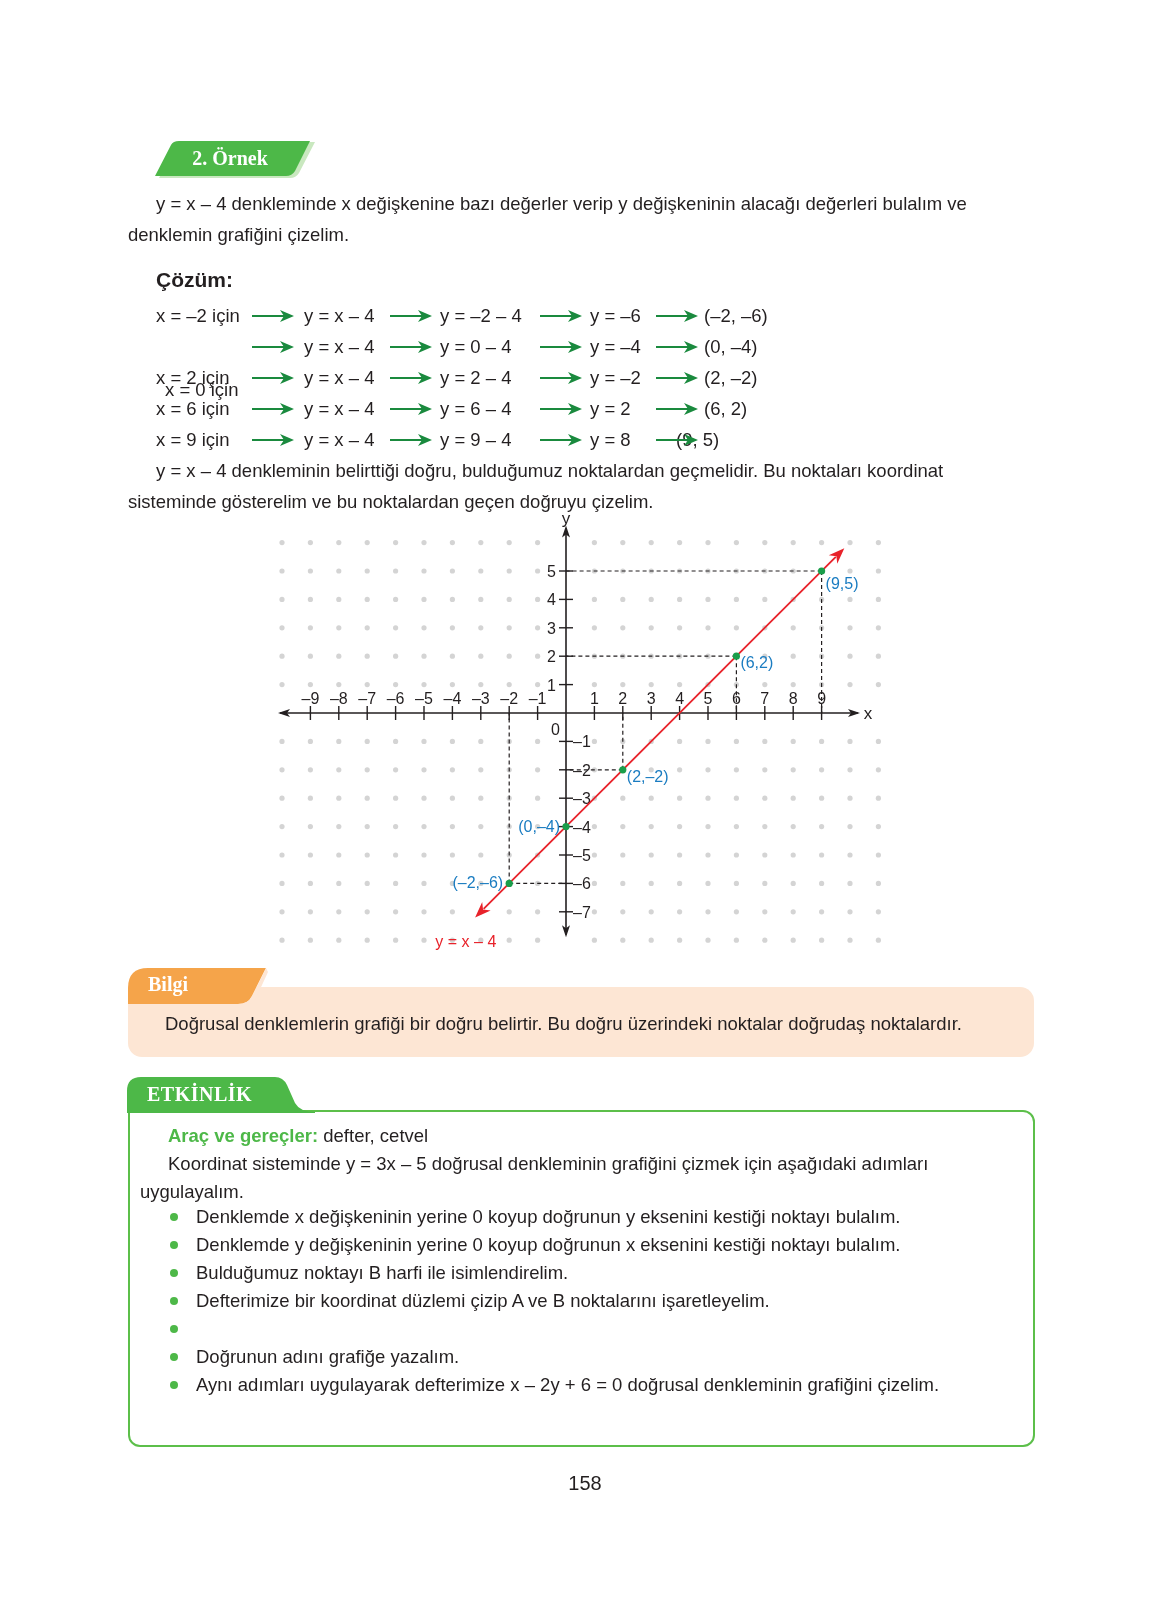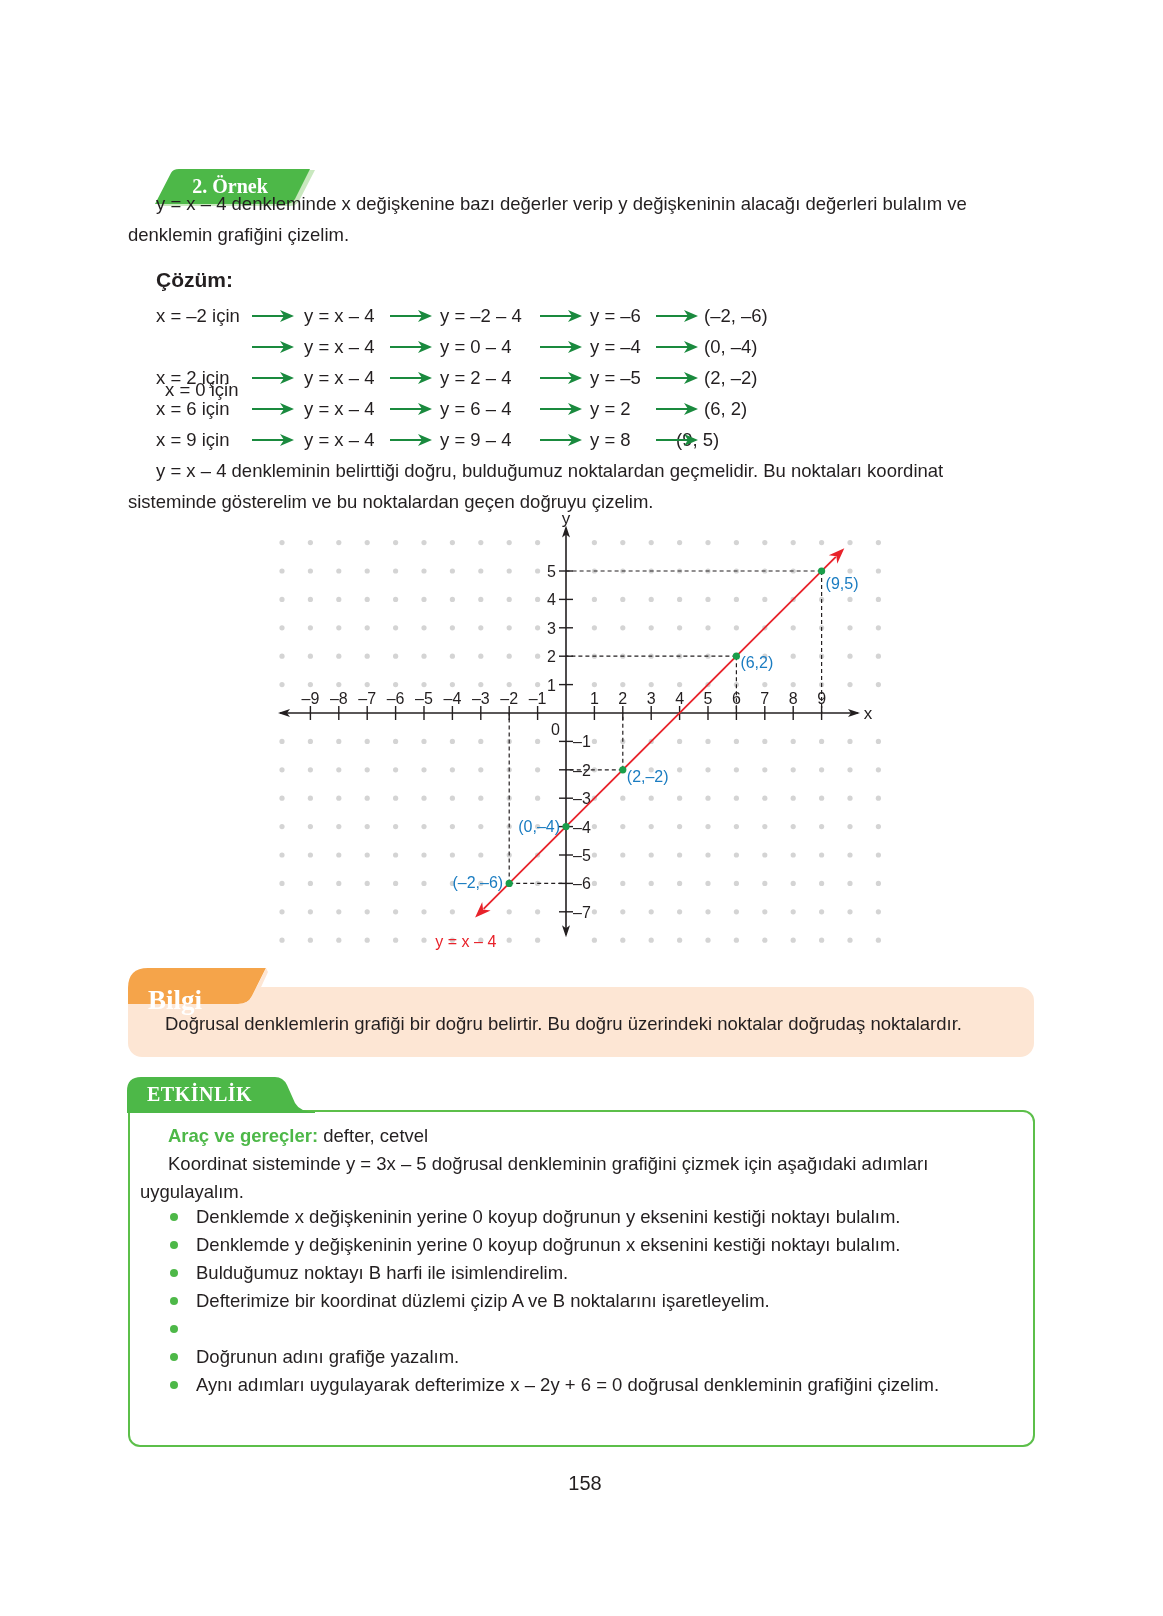--- a/index.html
+++ b/index.html
@@ -1,34 +1,34 @@
 <!DOCTYPE html>
 <html><head>
 <meta charset="utf-8">
 <style>
   html, body { margin: 0; padding: 0; background: #ffffff; }
   body { width: 1163px; height: 1616px; position: relative; overflow: hidden;
          font-family: "Liberation Sans", "DejaVu Sans", sans-serif; color: #231f20; }
   .abs { position: absolute; }
-  .tab-ornek { left: 155px; top: 141px; width: 162px; height: 36px; margin-top: 28px; }
+  .tab-ornek { left: 155px; top: 141px; width: 162px; height: 36px; }
   .tab-ornek svg { position: absolute; left: 0; top: 0; }
   .tab-ornek span { position: absolute; left: 0; width: 150px; top: 6px; text-align: center;
          color: #fff; font-family: "Liberation Serif", "DejaVu Serif", serif; font-weight: bold; font-size: 20px; }
   .para { position: absolute; left: 128px; width: 907px; font-size: 18.5px; line-height: 31px; text-align: justify; }
   .para .indent { display: inline-block; width: 28px; }
   .cozum { left: 156px; top: 268px; font-size: 21px; font-weight: bold; }
   .steps { position: absolute; left: 156px; top: 300px; font-size: 18.5px; }
   .step-row { position: relative; height: 31px; white-space: nowrap; }
   .step-row span { position: absolute; top: 0; line-height: 31px; }
   .arrow { position: absolute; top: 9px; width: 42px; height: 14px; }
   .graph { position: absolute; left: 0; top: 0; }
   .bilgi-box { left: 128px; top: 987px; width: 906px; height: 70px; background: #fde6d4; border-radius: 14px; }
   .bilgi-tab { left: 128px; top: 968px; width: 140px; height: 36px; }
   .bilgi-tab span { position: absolute; left: 20px; top: 5px; color: #fff; font-family: "Liberation Serif", "DejaVu Serif", serif;
-         font-weight: bold; font-size: 27px; margin-top: 12px; }
+         font-weight: bold; font-size: 20px; }
   .bilgi-text { left: 165px; top: 1013px; font-size: 18.5px; white-space: nowrap; }
   .etk-box { left: 128px; top: 1110px; width: 903px; height: 333px; border: 2px solid #5cbf4a; border-radius: 0 12px 12px 12px; }
   .etk-tab { left: 127px; top: 1077px; width: 190px; height: 36px; text-align: right; }
   .etk-tab span { position: absolute; left: 20px; top: 6px; color: #fff; font-family: "Liberation Serif", "DejaVu Serif", serif;
          font-weight: bold; font-size: 20px; letter-spacing: 0.5px; }
   .etk-line { position: absolute; font-size: 18.5px; line-height: 28px; white-space: nowrap; }
   .green-bold { color: #4db848; font-weight: bold; }
   .bullets { position: absolute; left: 168px; top: 1203px; }
   .bullet-item { position: relative; height: 28px; line-height: 28px; font-size: 18.5px; white-space: nowrap; padding-left: 28px; }
   .bullet-dot { position: absolute; left: 2px; top: 10px; width: 8px; height: 8px; border-radius: 50%; background: #4db848; }
@@ -96,21 +96,21 @@
       </svg>
       <svg class="arrow" width="42" height="14" style="left: 500px;">
         <line x1="0" y1="7" x2="32" y2="7" stroke="#1a8a3e" stroke-width="2"></line>
         <path d="M28 1 L42 7 L28 13 L32 7 Z" fill="#1a8a3e"></path>
       </svg>
     </div>
     <div class="step-row">
       <span style="left: 0px;">x = 2 için</span>
       <span style="left: 148px;">y = x – 4</span>
       <span style="left: 284px;">y = 2 – 4</span>
-      <span style="left: 434px;">y = –5</span>
+      <span style="left: 434px;">y = –2</span>
       <span style="left: 548px;">(2, –2)</span>
       <svg class="arrow" width="42" height="14" style="left: 96px;">
         <line x1="0" y1="7" x2="32" y2="7" stroke="#1a8a3e" stroke-width="2"></line>
         <path d="M28 1 L42 7 L28 13 L32 7 Z" fill="#1a8a3e"></path>
       </svg>
       <svg class="arrow" width="42" height="14" style="left: 234px;">
         <line x1="0" y1="7" x2="32" y2="7" stroke="#1a8a3e" stroke-width="2"></line>
         <path d="M28 1 L42 7 L28 13 L32 7 Z" fill="#1a8a3e"></path>
       </svg>
       <svg class="arrow" width="42" height="14" style="left: 384px;">

